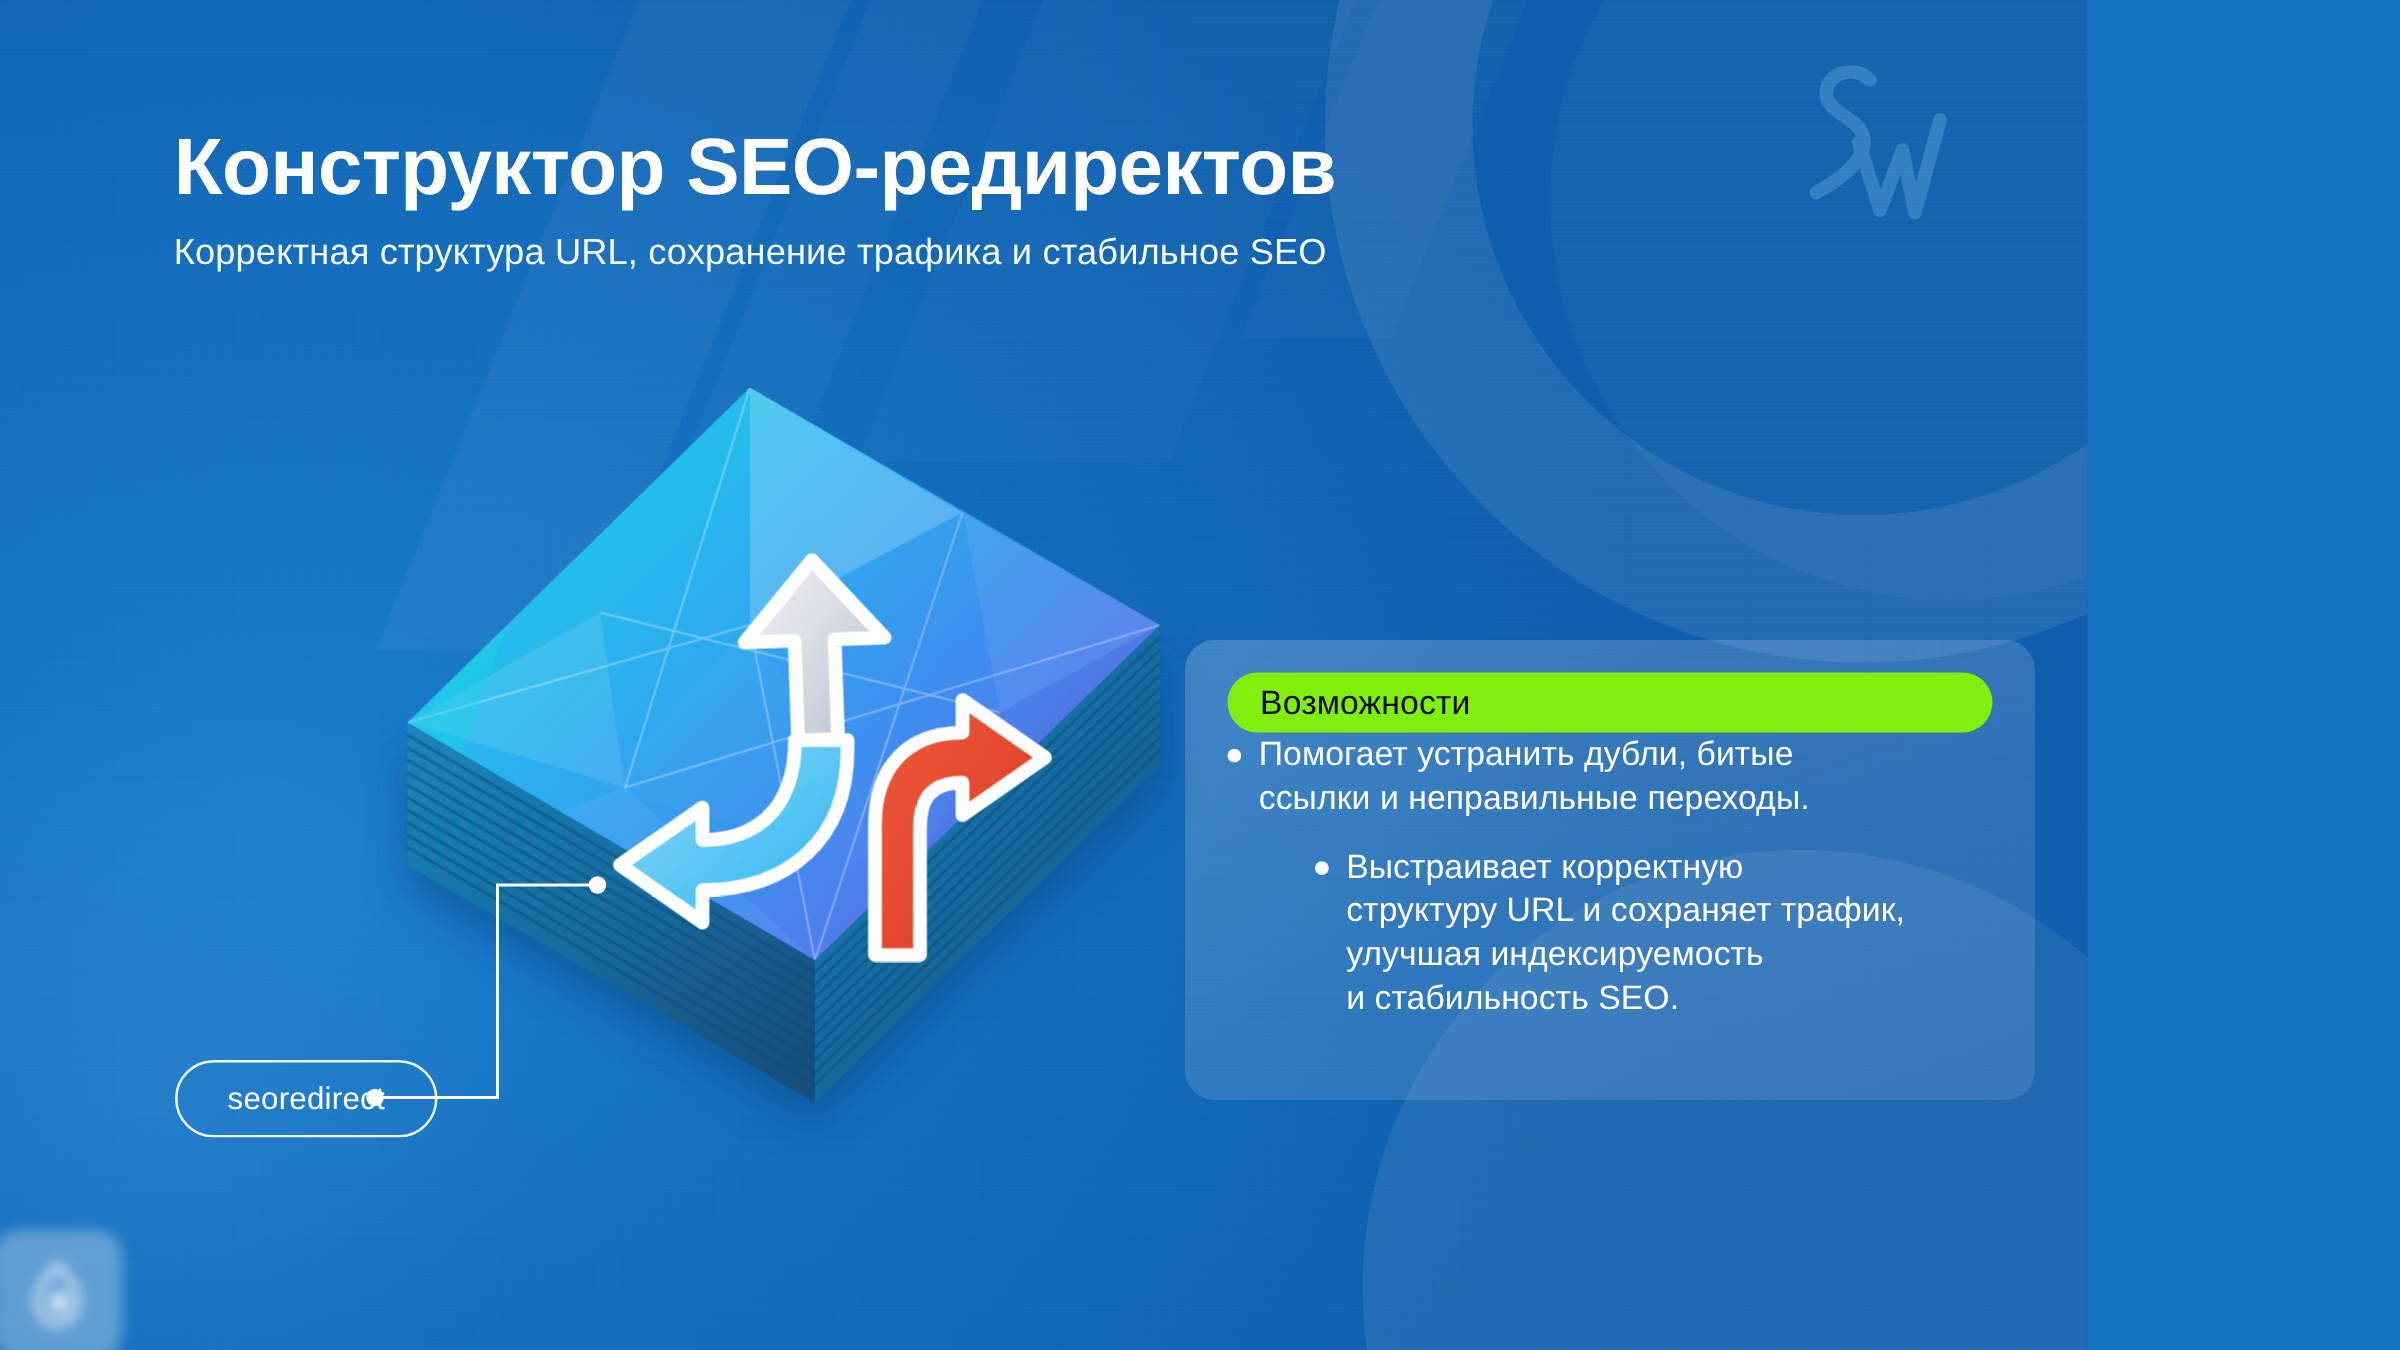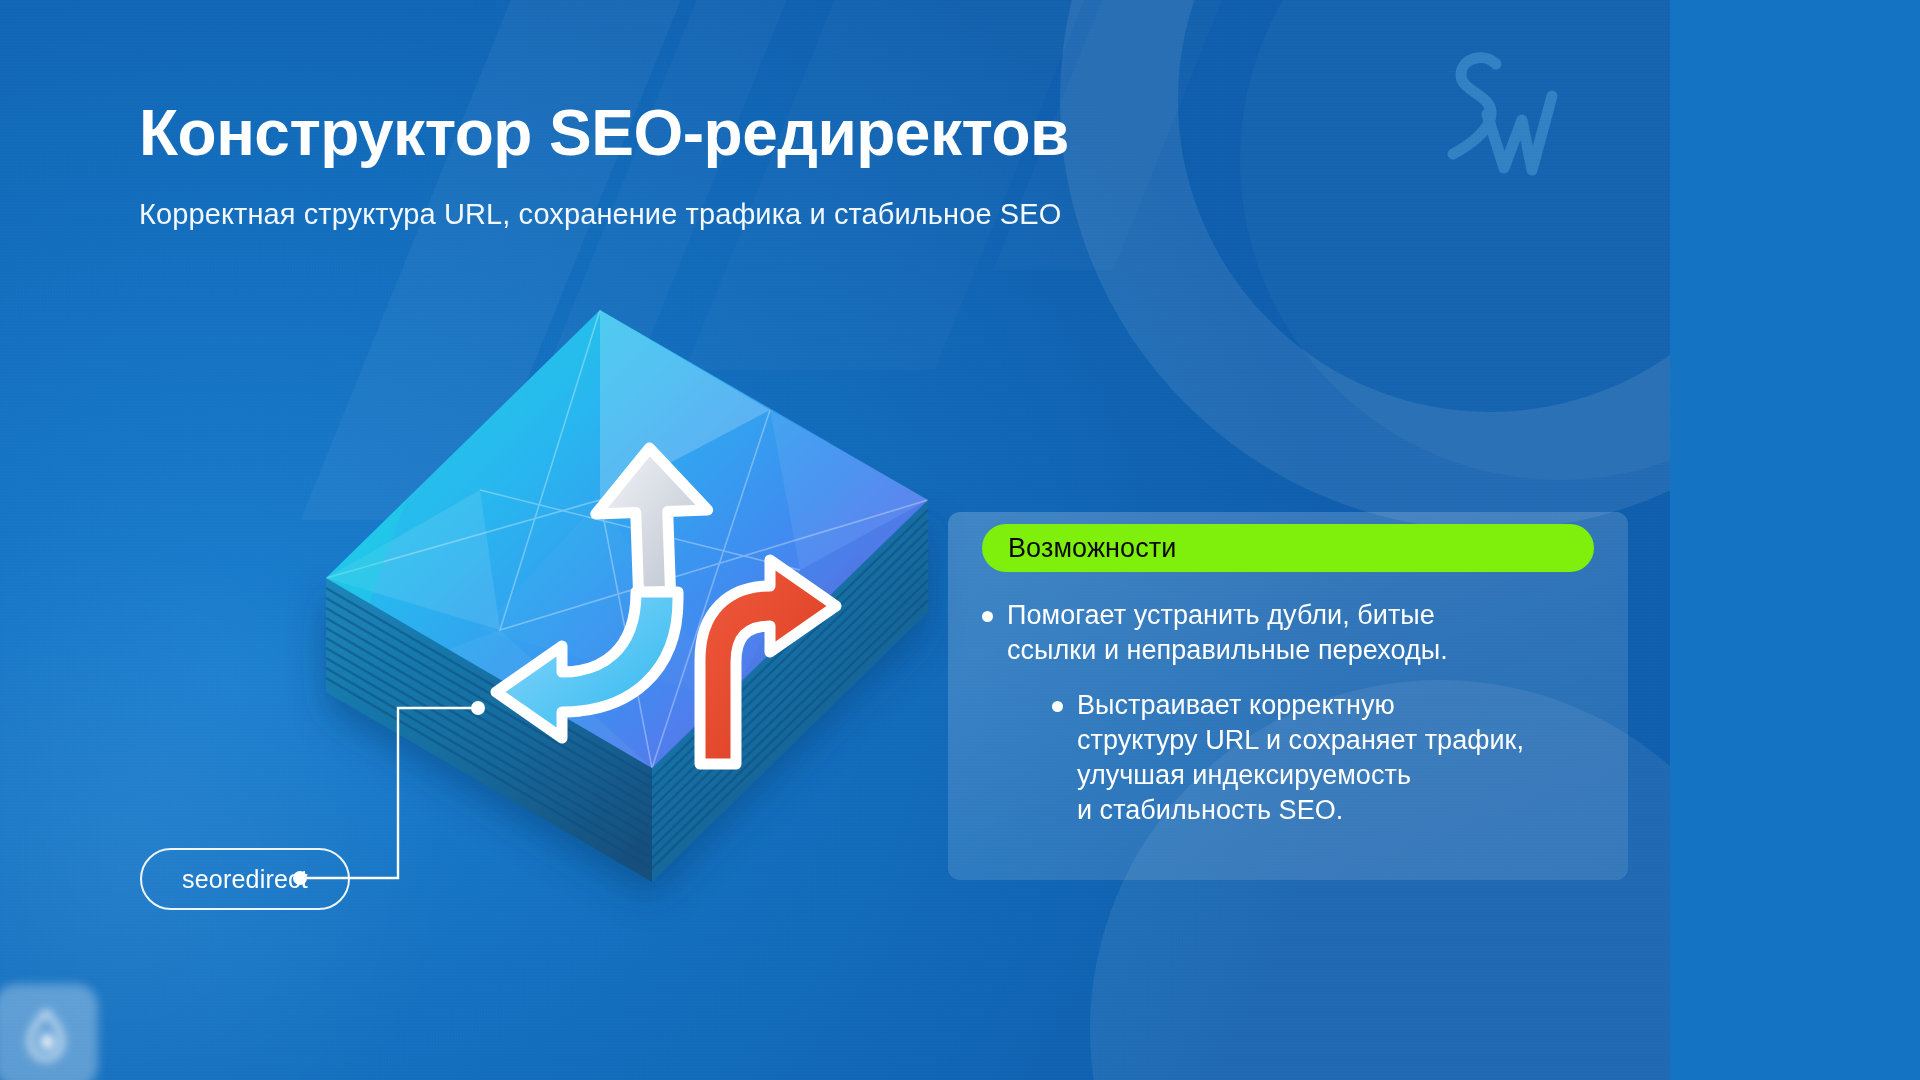--- a/index.html
+++ b/index.html
@@ -77,21 +77,21 @@
   }
 
   
   .header { position:absolute; left:139px; top:98px; width:1200px; }
   .title {
     font-size:64px; font-weight:bold; color:#ffffff;
     letter-spacing:-.5px; line-height:1.12;
     white-space:nowrap;
   }
   .subtitle {
-    margin-top:28px;
+    margin-top:16px;
     font-size:29px; font-weight:400; color:#f2f8fd;
     letter-spacing:.1px; white-space:nowrap;
   }
 
   
   .icon-wrap {
     position:absolute;
     left:300px; top:300px;
     width:660px; height:620px;
   }
@@ -111,35 +111,35 @@
     border-radius:999px;
     color:#ffffff;
     font-size:25px; letter-spacing:.2px;
   }
 
   
   .panel {
     position:absolute;
     left:948px; top:512px;
     width:680px; height:368px;
-    border-radius:12px;
+    border-radius:24px;
     background:linear-gradient(160deg, rgba(255,255,255,.20) 0%, rgba(255,255,255,.13) 55%, rgba(255,255,255,.10) 100%);
-    padding:12px 34px 28px 34px;
+    padding:26px 34px 28px 34px;
   }
   .badge {
     display:block;
     height:48px; line-height:48px;
     border-radius:999px;
     background:#7FF00C;
     color:#0a0a0a;
     font-size:27px; font-weight:400;
     padding:0 26px;
     letter-spacing:.1px;
   }
-  .bullets { margin-top:26px; }
+  .bullets { }
   .bullet { display:flex; align-items:flex-start; margin-bottom:20px; }
   .bullet:last-child { margin-bottom:0;justify-content:center; }
   .dot {
     flex:0 0 auto;
     width:11px; height:11px;
     border-radius:50%;
     background:#ffffff;
     margin:13px 14px 0 0;
   }
   .btext {

